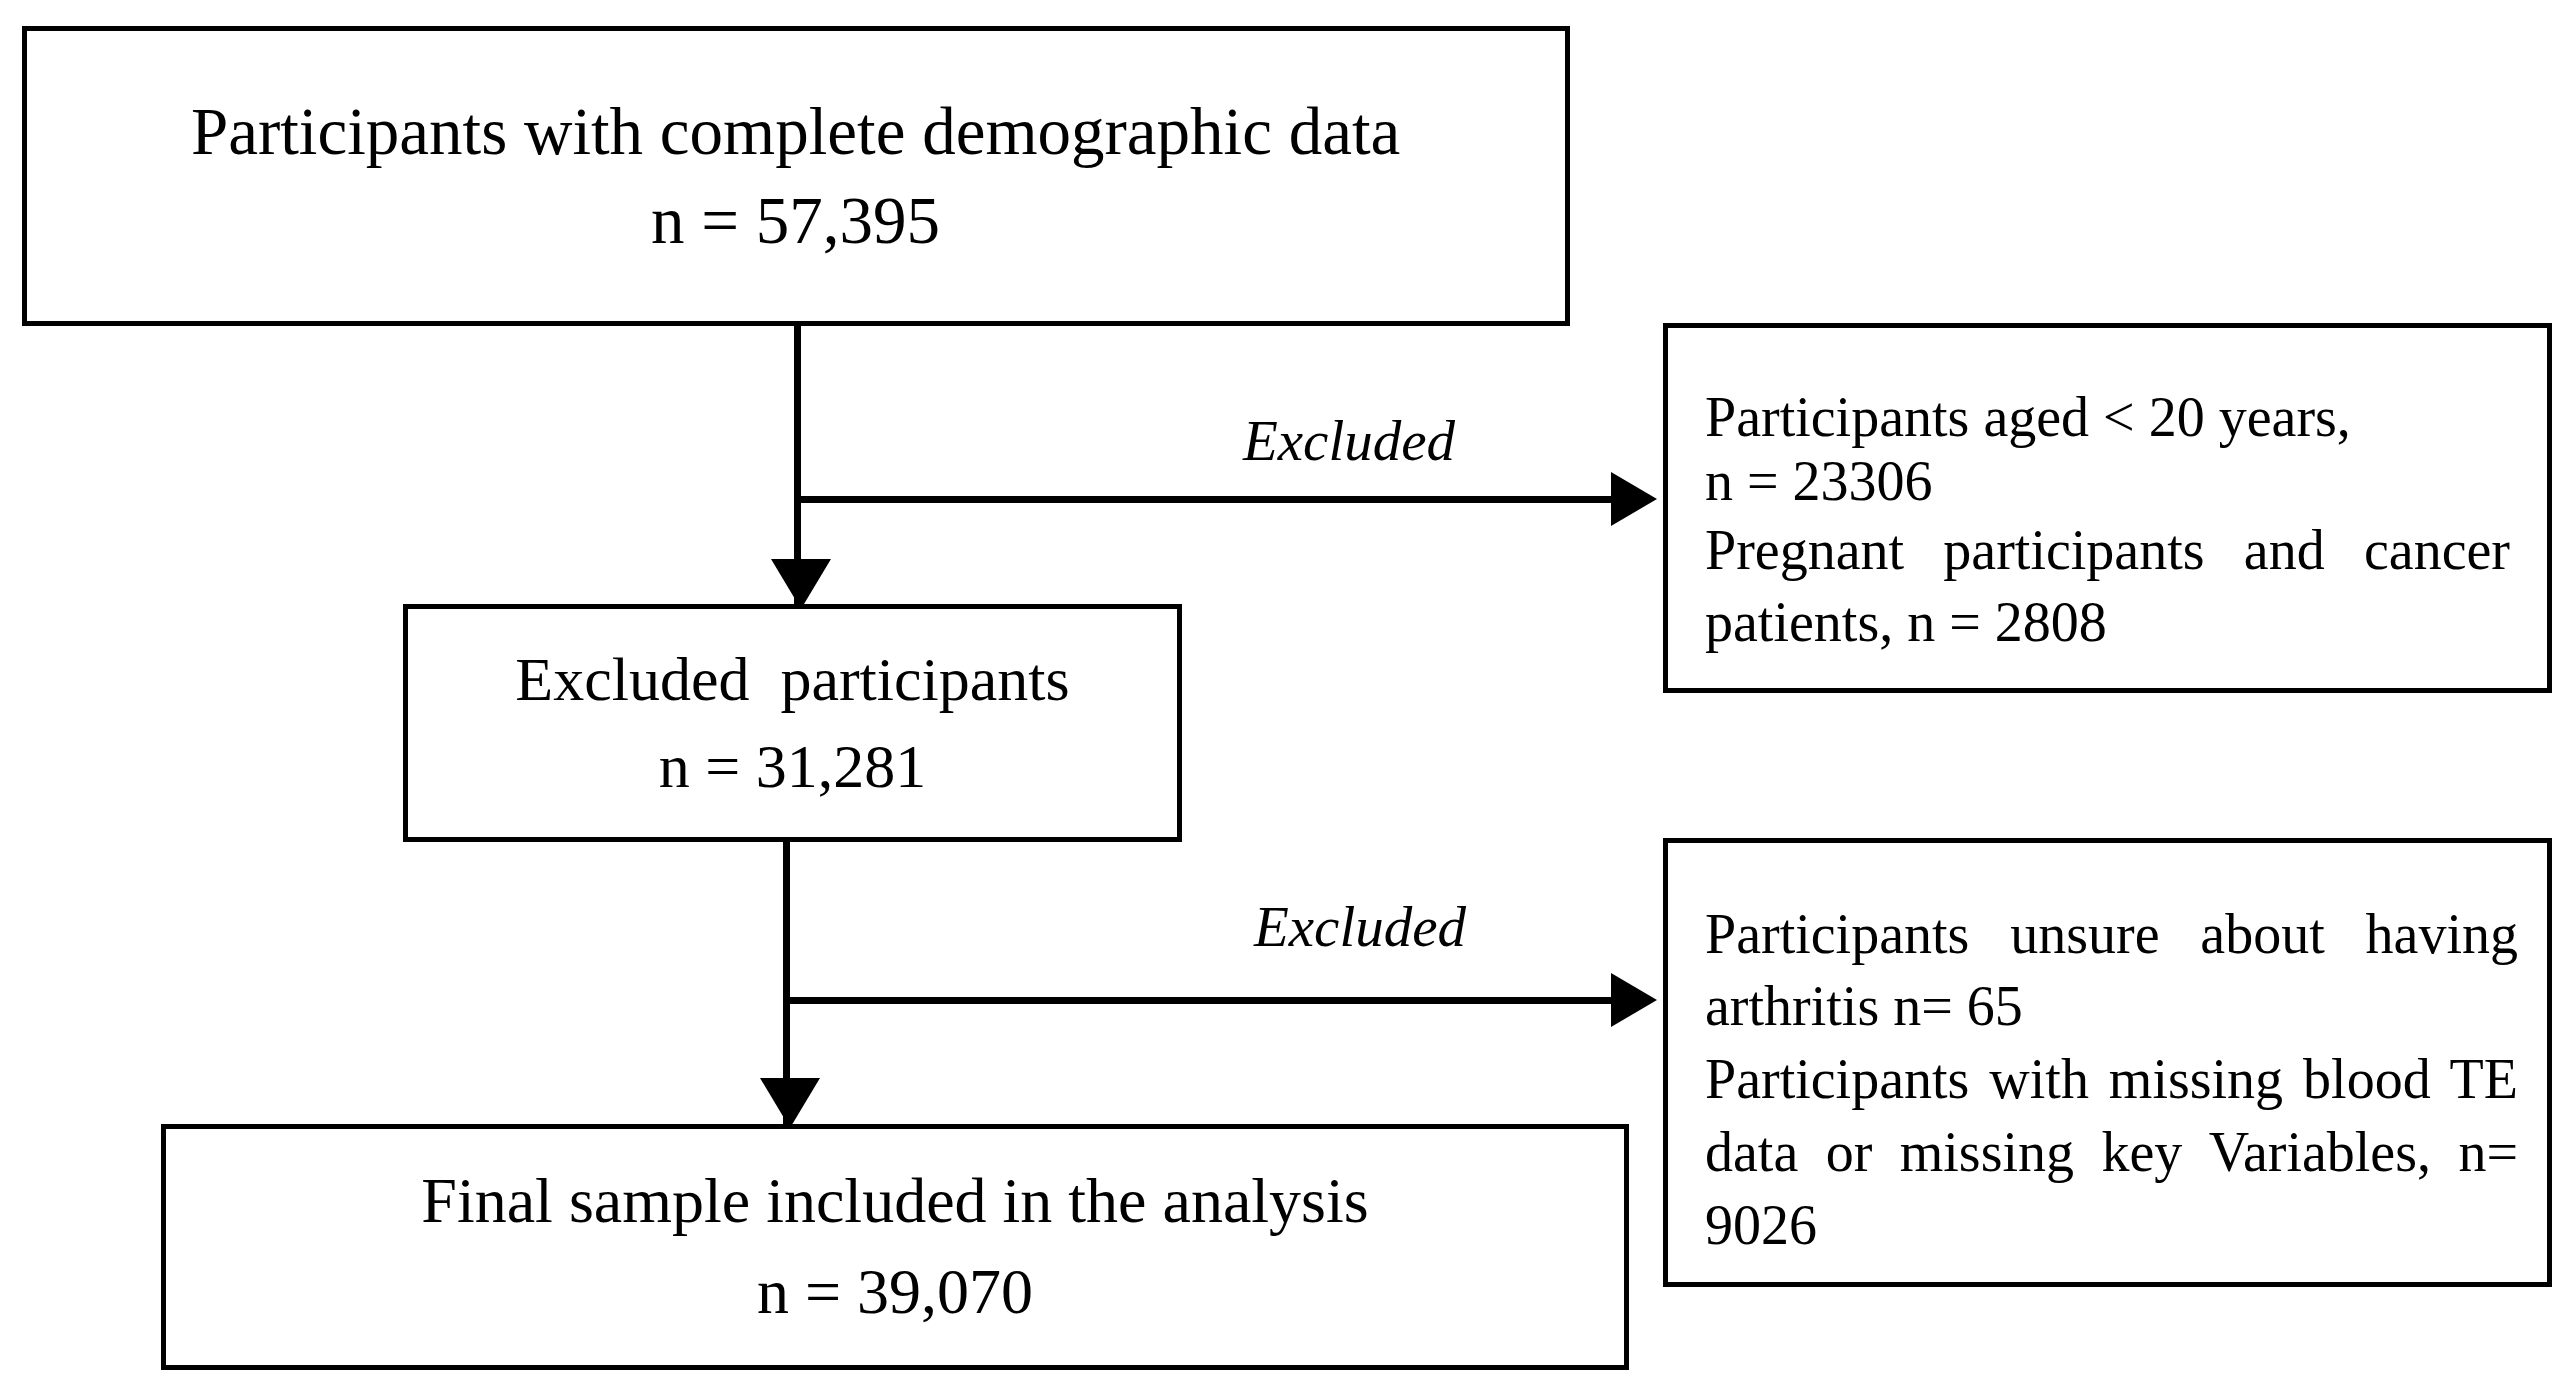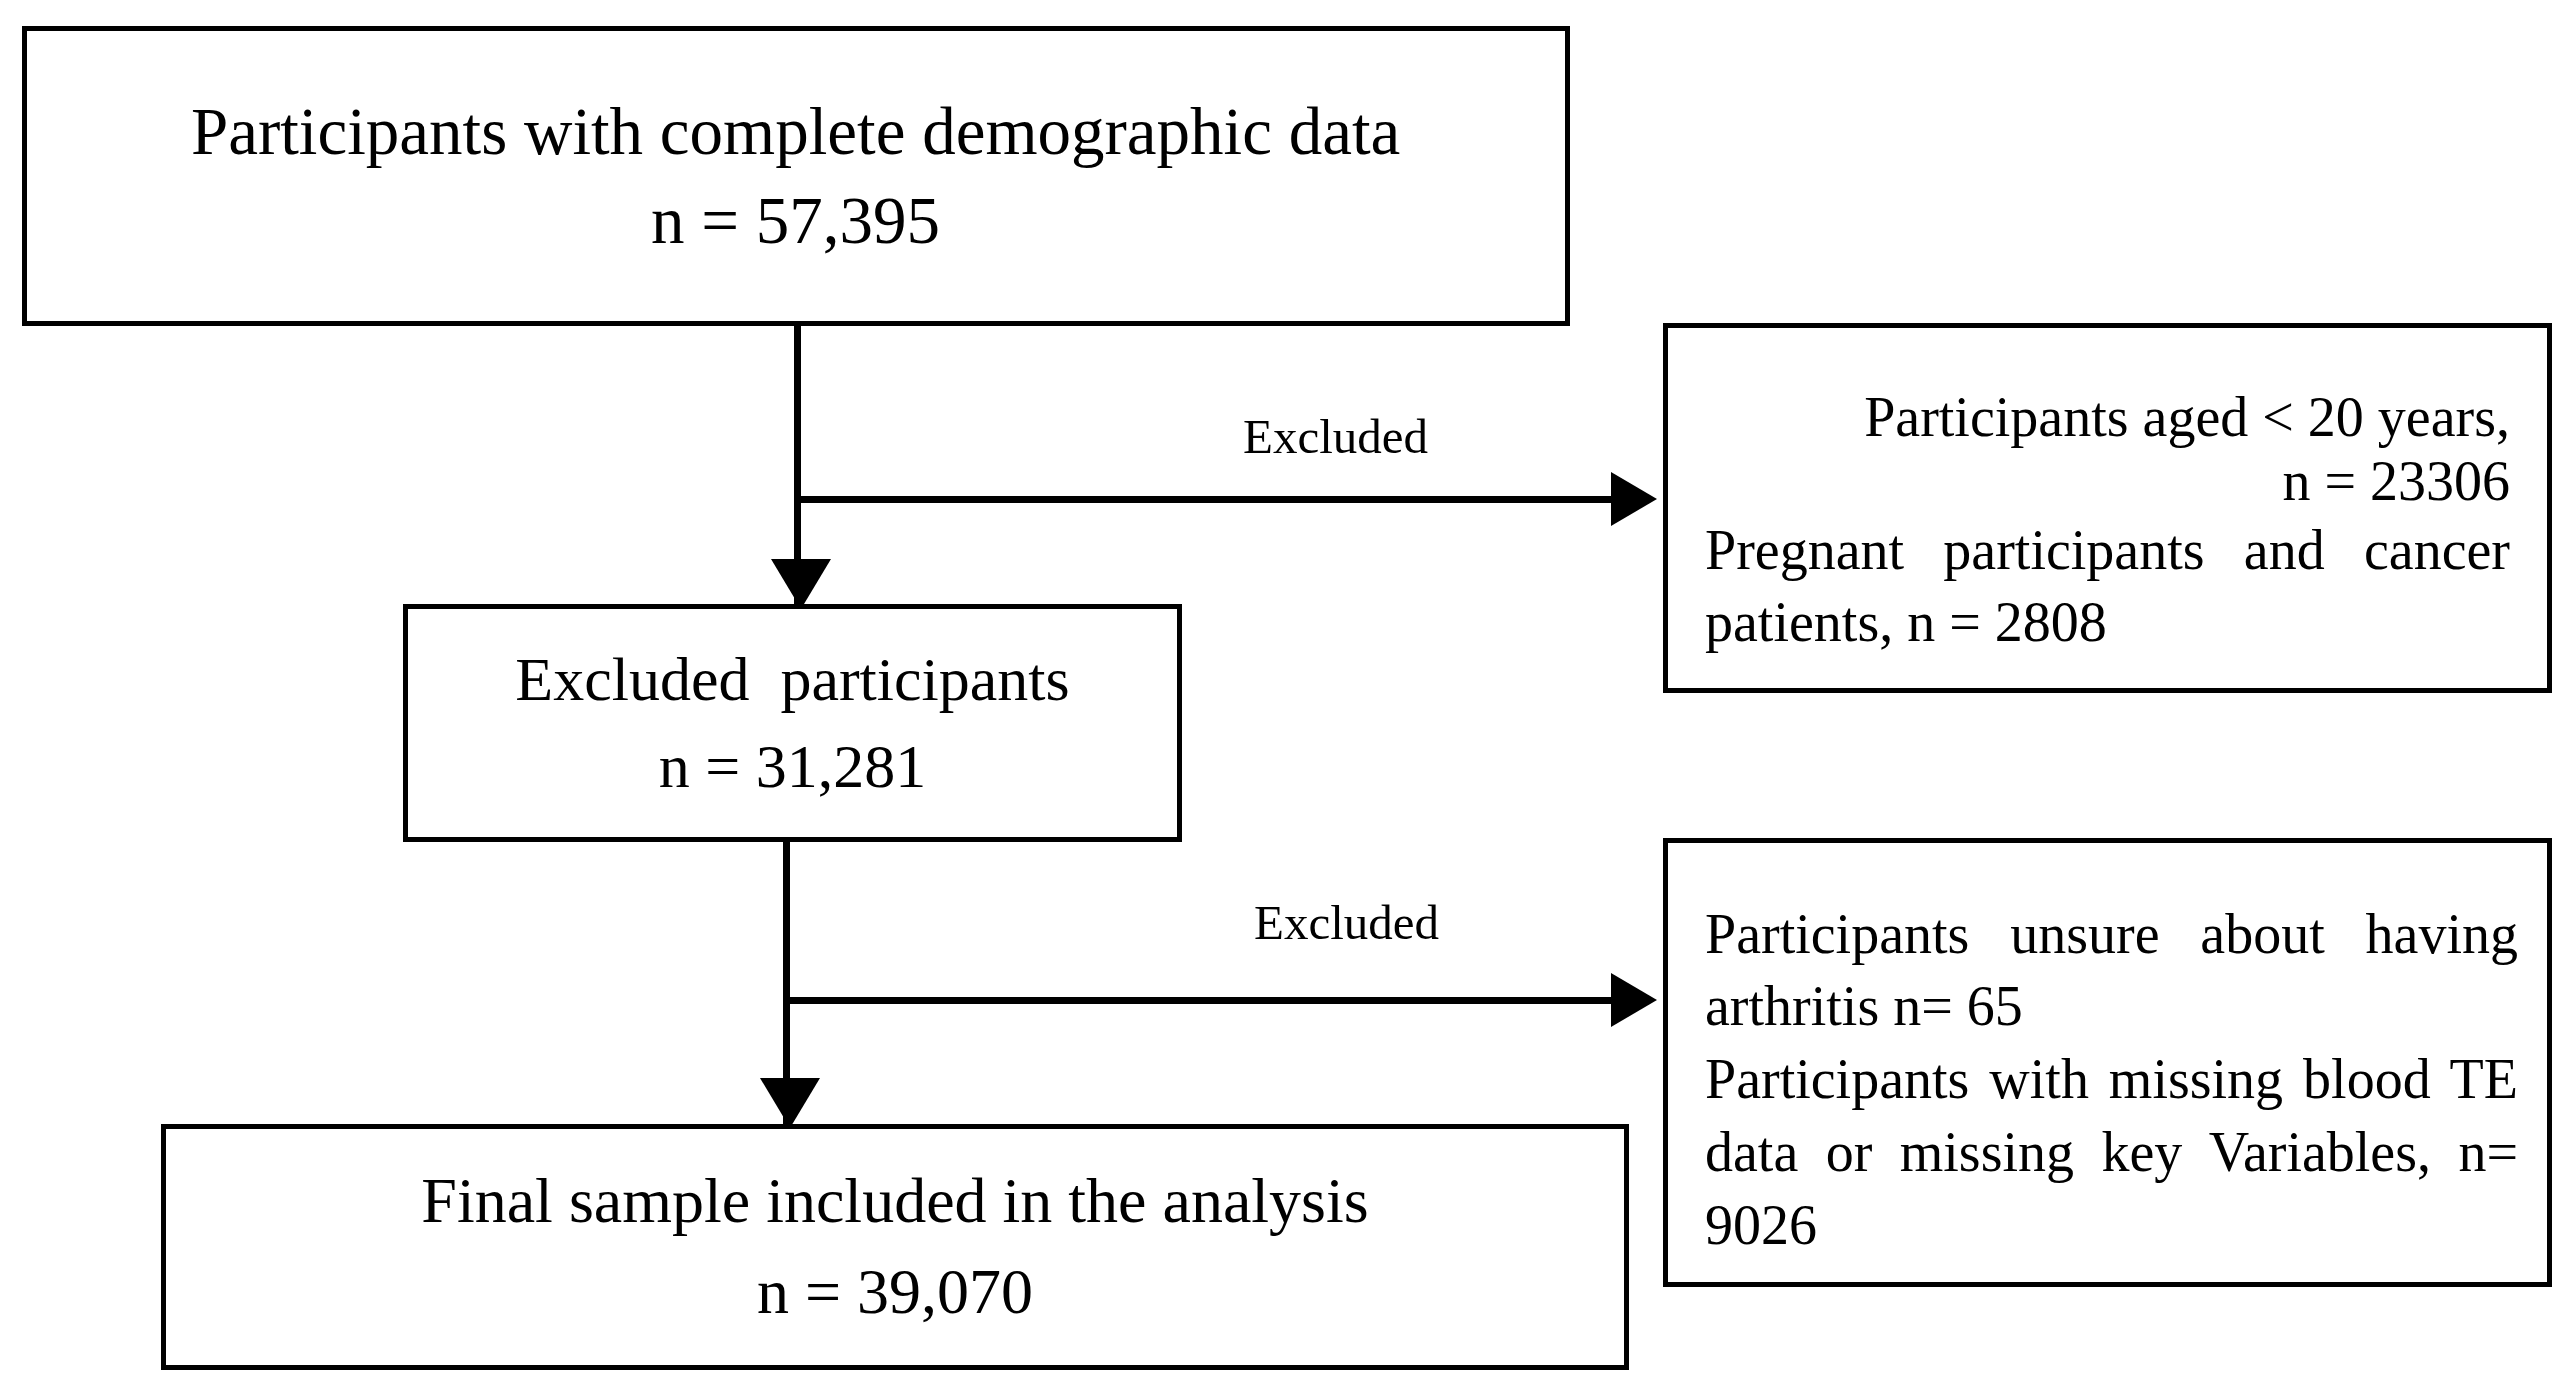--- a/index.html
+++ b/index.html
@@ -26,21 +26,21 @@
     background: #ffffff;
     display: flex;
     flex-direction: column;
     justify-content: center;
   }
   .box-center {
     align-items: center;
     text-align: center;
   }
   .box-left {
-    align-items: flex-end;
+    align-items: flex-start;
     text-align: justify;
   }
 
   .line {
     display: block;
     line-height: 1.14;
     white-space: pre;
   }
   .line-wrap {
     display: block;
@@ -108,23 +108,24 @@
 
   
   #conn2-vert    { left: 783px; top: 842px; height: 283px; }
   #conn2-arrow   { left: 760px; top: 1078px; }
   #conn2-branch  { left: 783px; top: 997px; width: 830px; }
   #conn2-bharrow { left: 1611px; top: 973px; }
 
   
   .branch-label {
     position: absolute;
-    font-size: 49px;
+    font-size: 57px;
     line-height: 1;
     white-space: nowrap;
+    font-style: italic;
   }
   #label-excluded-1 { left: 1243px; top: 412px; }
   #label-excluded-2 { left: 1254px; top: 898px; }
 </style>
 </head>
 <body>
 
 <div id="canvas">
 
   <div class="flow-box box-center" id="box-source">

